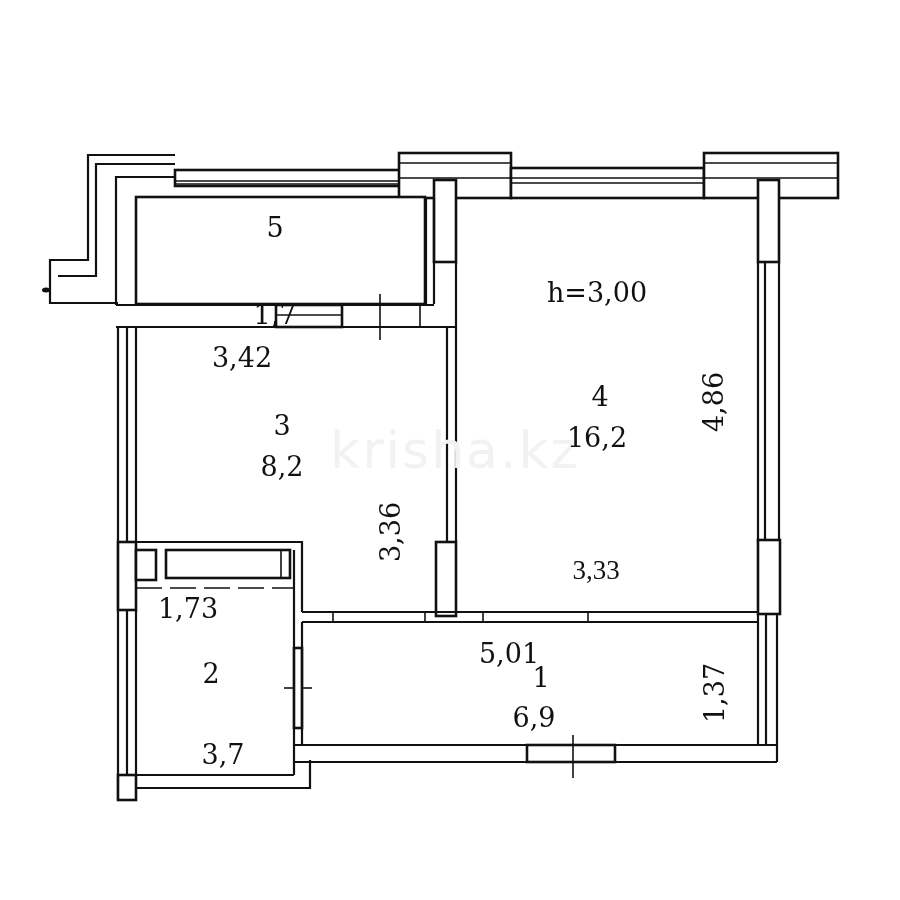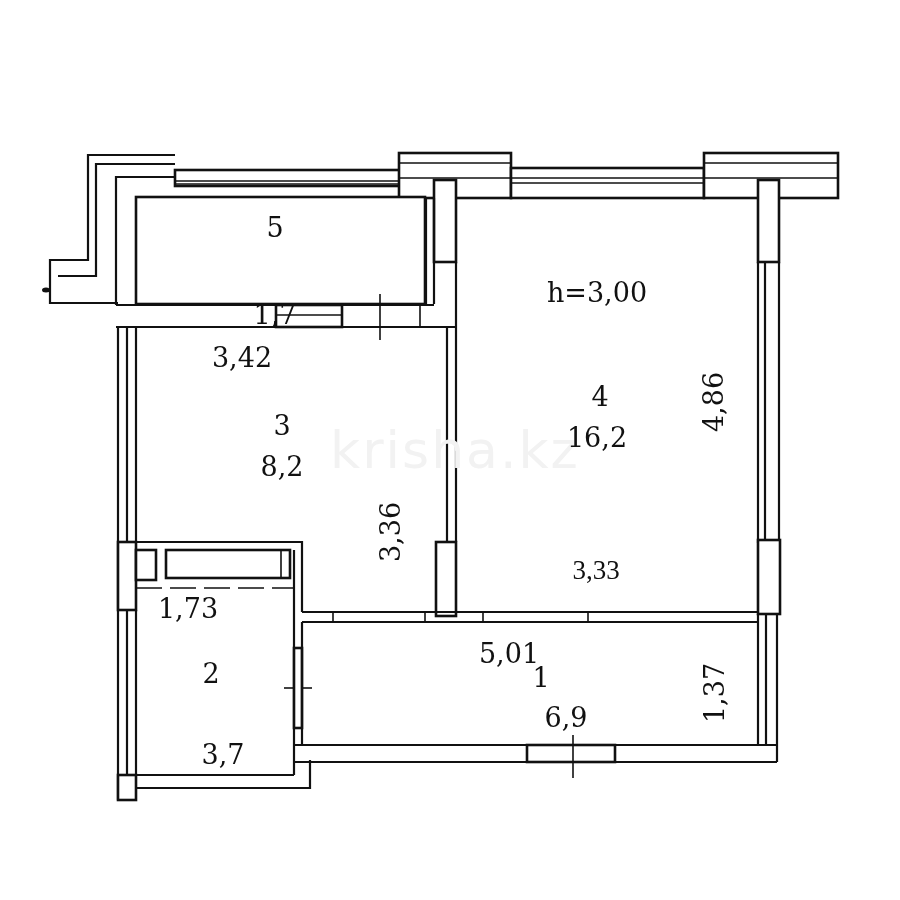--- a/index.html
+++ b/index.html
@@ -137,14 +137,14 @@
 <div class="lbl" style="left:597px; top:437px;">16,2</div>
 <div class="lbl rot" style="left:713px; top:402px;">4,86</div>
 <div class="lbl" style="left:596px; top:570px;font-family:Liberation Serif, serif;">3,33</div>
 
 <div class="lbl" style="left:188px; top:608px;">1,73</div>
 <div class="lbl num" style="left:211px; top:673px;">2</div>
 <div class="lbl" style="left:223px; top:723px;margin-top:31px;">3,7</div>
 
 <div class="lbl" style="left:470px; top:653px;margin-left:39px;">5,01</div>
 <div class="lbl num" style="left:541px; top:677px;">1</div>
-<div class="lbl" style="left:566px; top:717px;">6,9</div>
+<div class="lbl" style="left:534px; top:717px;">6,9</div>
 <div class="lbl rot" style="left:714px; top:693px;">1,37</div>
 
 </body></html>

